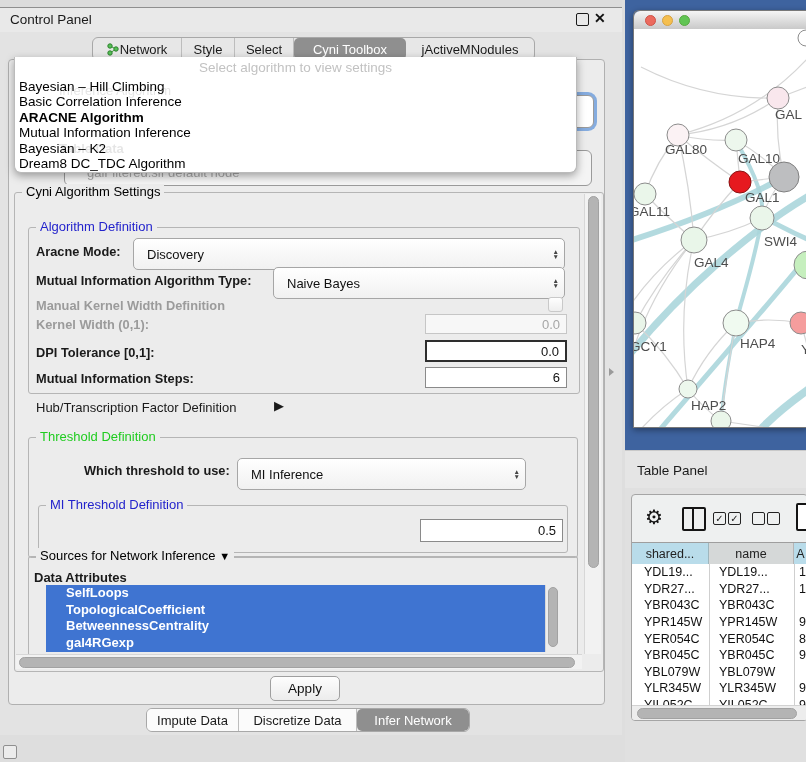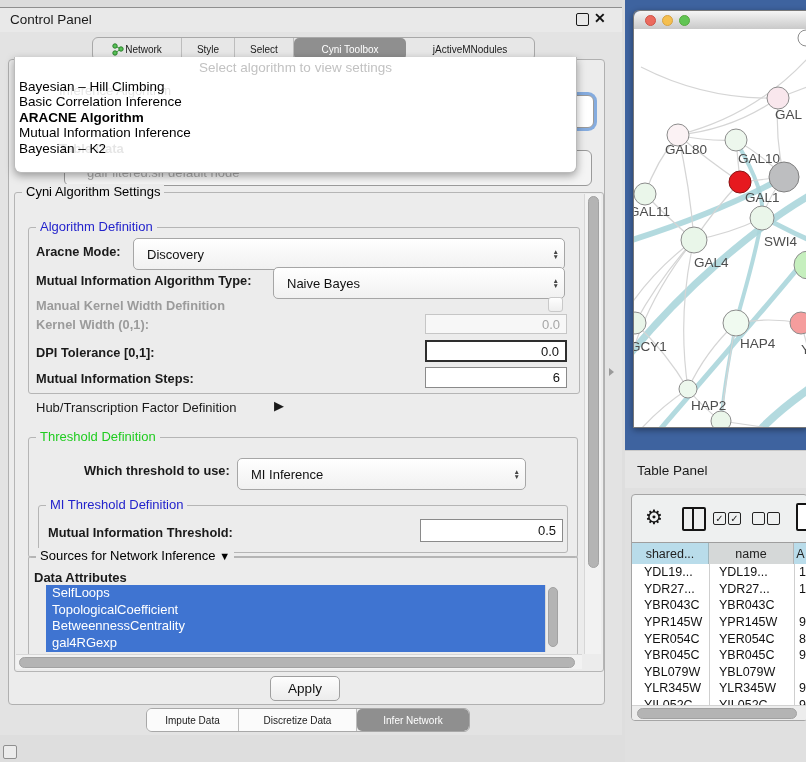--- a/index.html
+++ b/index.html
@@ -10,21 +10,21 @@
   
   #cp{position:absolute;left:0;top:0;width:622px;height:735px;background:#e3e3e3;}
   #cp-topstrip{position:absolute;left:0;top:0;width:622px;height:7px;background:#dcdcdc;border-bottom:1px solid #8f8f8f;}
   #cp-titlebar{position:absolute;left:0;top:8px;width:622px;height:24px;background:#e9e9e9;}
   #cp-title{position:absolute;left:10px;top:4px;font-size:13.5px;color:#1a1a1a;}
   #float-btn{position:absolute;left:576px;top:5px;width:11px;height:11px;border:1.5px solid #1a1a1a;border-radius:2px;background:transparent;}
   #close-btn{position:absolute;left:594px;top:2px;font-size:14px;font-weight:bold;color:#111;}
 
   
   #tabbar{position:absolute;left:92px;top:37px;height:22px;display:flex;border:1px solid #a8a8a8;border-radius:6px;background:#e7e7e7;overflow:hidden;}
-  .tabseg{display:flex;align-items:center;justify-content:center;font-size:10px;color:#1a1a1a;border-right:1px solid #bdbdbd;}
+  .tabseg{display:flex;align-items:center;justify-content:center;font-size:13px;color:#1a1a1a;border-right:1px solid #bdbdbd;}
   .tabseg:last-child{border-right:none;}
   .tabseg.sel{background:#8f8f8f;color:#fff;border-radius:5px;border-right:none;text-align:right;}
 
   
   #content{position:absolute;left:8px;top:59px;width:595px;height:644px;background:#ececec;border:1px solid #b0b0b0;border-radius:4px;}
 
   
   .ghost-combo{position:absolute;background:#fff;border:1px solid #9a9a9a;border-radius:6px;}
   #ghost-combo-top{left:86px;top:95px;width:506px;height:31px;box-shadow:0 0 0 3px #85acdf;}
   #ghost-combo-bottom{left:64px;top:150px;width:526px;height:34px;background:#f4f4f4;}
@@ -52,21 +52,21 @@
   .stepper{position:absolute;right:5px;top:0;height:100%;display:flex;flex-direction:column;justify-content:center;font-size:6.5px;color:#444;line-height:5px;}
 
   
   .field{position:absolute;background:#fff;border:1px solid #8a8a8a;display:flex;align-items:center;justify-content:flex-end;padding-right:6px;font-size:13px;color:#111;box-sizing:border-box;}
   .field.dis{background:#f7f7f7;border-color:#c6c6c6;color:#a5a5a5;}
   .field.strong{border:2px solid #2e2e2e;}
   .cbx{position:absolute;width:13px;height:13px;border:1px solid #c9c9c9;border-radius:3px;background:linear-gradient(#fefefe,#eee);}
 
   
   #attr-list{position:absolute;left:46px;top:585px;width:499px;height:67px;background:#3f74d1;overflow:hidden;}
-  .attr-item{height:16.7px;line-height:16.7px;padding-left:6px;font-size:13px;color:#fff;white-space:nowrap;}
+  .attr-item{height:16.7px;line-height:16.7px;padding-left:20px;font-size:13px;color:#fff;white-space:nowrap;font-weight:bold;}
   .sbar-v{position:absolute;background:#ececec;border-left:1px solid #d7d7d7;}
   .sthumb{position:absolute;background:#b4b4b4;border:1px solid #a2a2a2;border-radius:6px;}
 
   
   #apply-btn{position:absolute;left:270px;top:676px;width:68px;height:23px;background:linear-gradient(#fdfdfd,#ececec);border:1px solid #9f9f9f;border-radius:5px;display:flex;align-items:center;justify-content:center;font-size:13.5px;color:#111;}
   #bottom-tabs{position:absolute;left:146px;top:708px;height:22px;display:flex;border:1px solid #a8a8a8;border-radius:6px;background:#efefef;overflow:hidden;}
 
   
   #desktop{position:absolute;left:625px;top:0;width:181px;height:450px;background:#3e639f;}
   #netwin{position:absolute;left:633px;top:10px;width:173px;height:416px;border:1px solid #787878;border-right:none;border-radius:6px 0 0 0;box-shadow:0 2px 6px rgba(0,0,0,.4);}
@@ -138,20 +138,21 @@
     <div id="popup">
       <div id="popup-placeholder">Select algorithm to view settings</div>
       <span class="ghost-label" style="left:44px;top:26px;">Inference Algorithm</span>
       <span class="ghost-label" style="left:44px;top:84px;font-weight:bold;">Table Data</span>
       <div id="algo-list">
           <div class="dd-item">Bayesian – Hill Climbing</div>
           <div class="dd-item">Basic Correlation Inference</div>
           <div class="dd-item bold">ARACNE Algorithm</div>
           <div class="dd-item">Mutual Information Inference</div>
           <div class="dd-item">Bayesian – K2</div>
+          <div class="dd-item">Dream8 DC_TDC Algorithm</div>
         </div>
     </div>
 
     <div class="gbox" style="left:14px;top:192px;width:588px;height:478px;">
       <span class="gtitle">Cyni Algorithm Settings</span>
     </div>
 
     <div class="gbox" style="left:28px;top:227px;width:550px;height:165px;">
       <span class="gtitle blue">Algorithm Definition</span>
     </div>
@@ -196,21 +197,20 @@
     <div class="combo" style="left:237px;top:458px;width:289px;">
       <span>MI Inference</span>
       <span class="stepper">
           <span>▲</span>
           <span>▼</span>
         </span>
     </div>
     <div class="gbox" style="left:38px;top:505px;width:528px;height:46px;">
       <span class="gtitle blue">MI Threshold Definition</span>
     </div>
-    <span class="lbl bold" style="left:48px;top:525px;">Mutual Information Threshold:</span>
     <div class="field" style="left:420px;top:519px;width:143px;height:23px;">
       <span>0.5</span>
     </div>
 
     <div class="gbox" style="left:28px;top:556px;width:548px;height:99px;border-bottom:none;">
       <span class="gtitle"><span>Sources for Network Inference</span> <span style="font-size:11px;">▼</span></span>
     </div>
     <span class="lbl bold" style="left:34px;top:570px;font-size:13px;">Data Attributes</span>
     <div id="attr-list">
         <div class="attr-item">SelfLoops</div>

